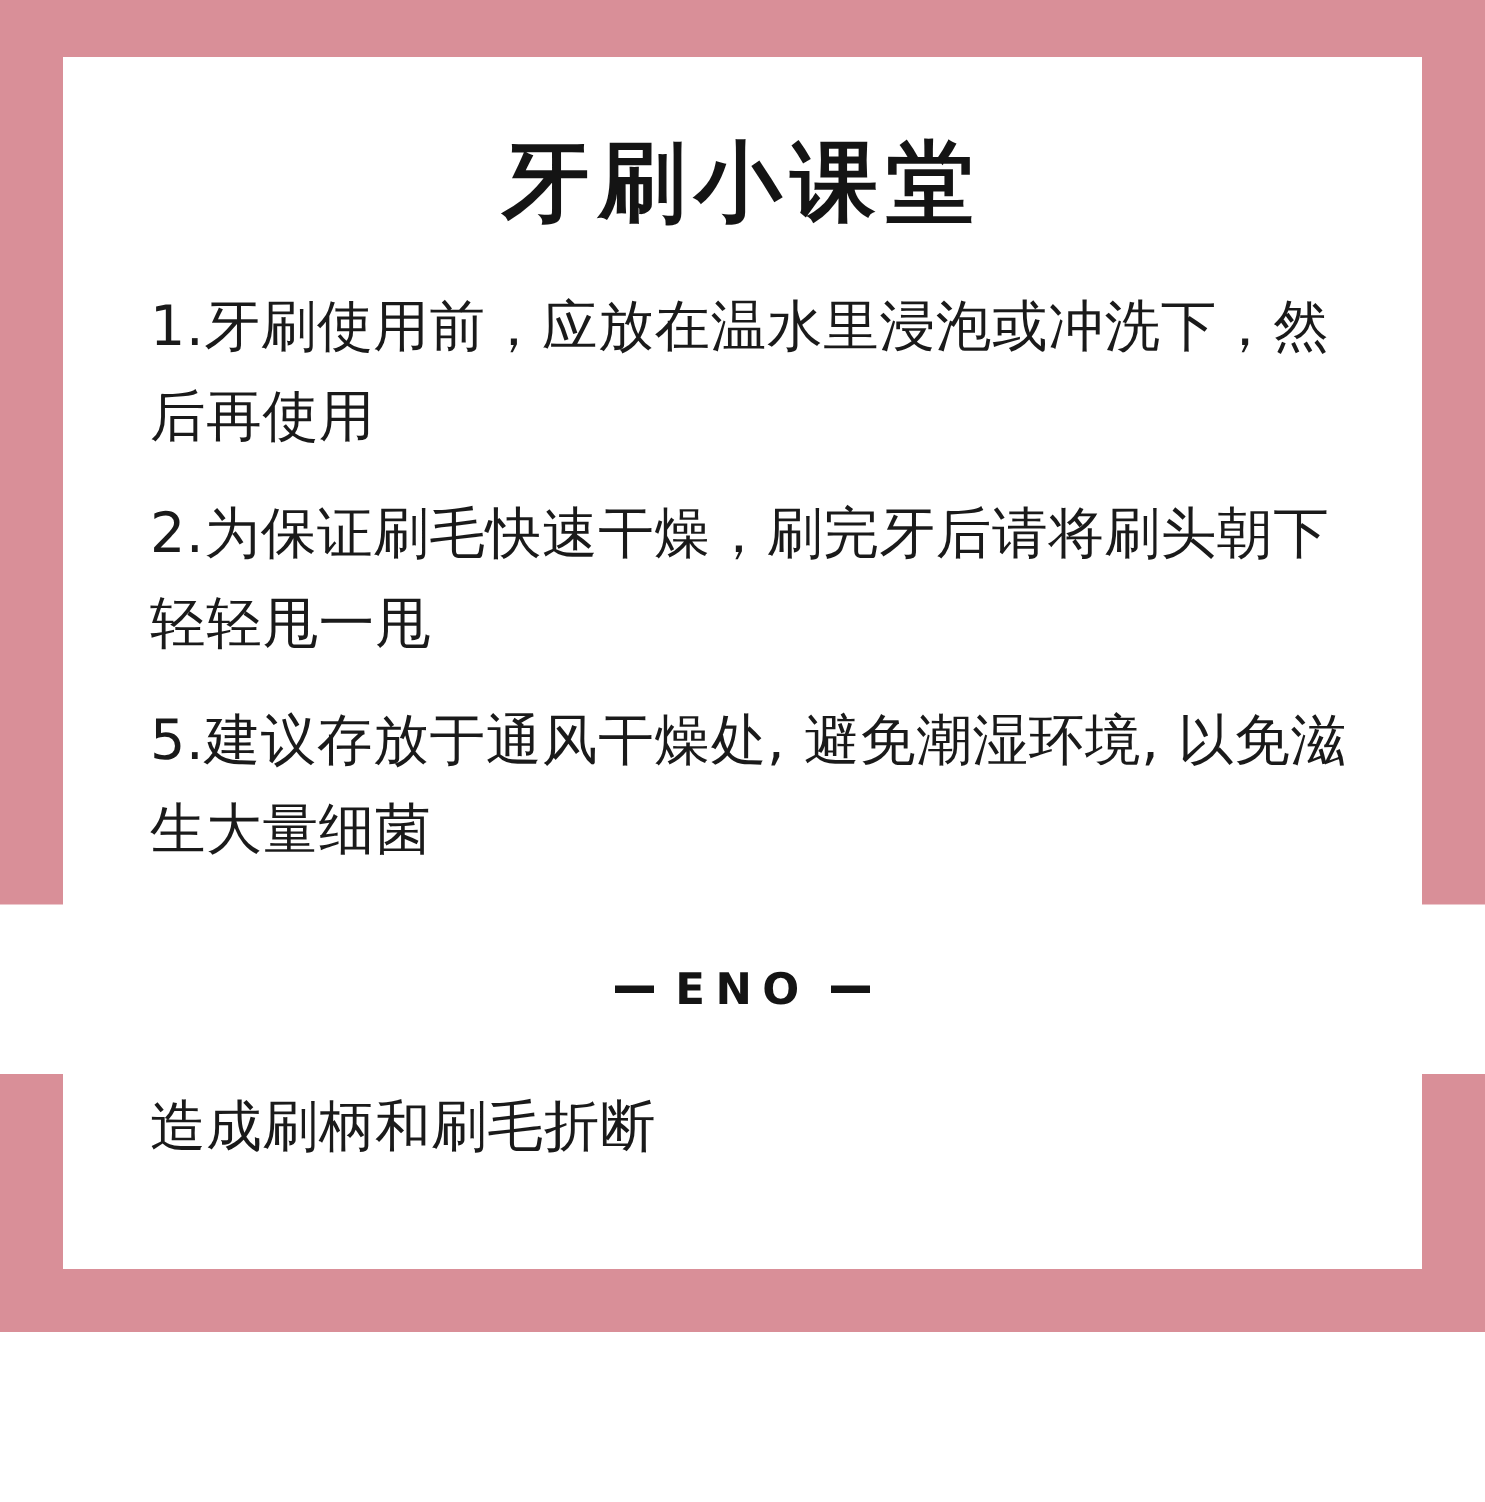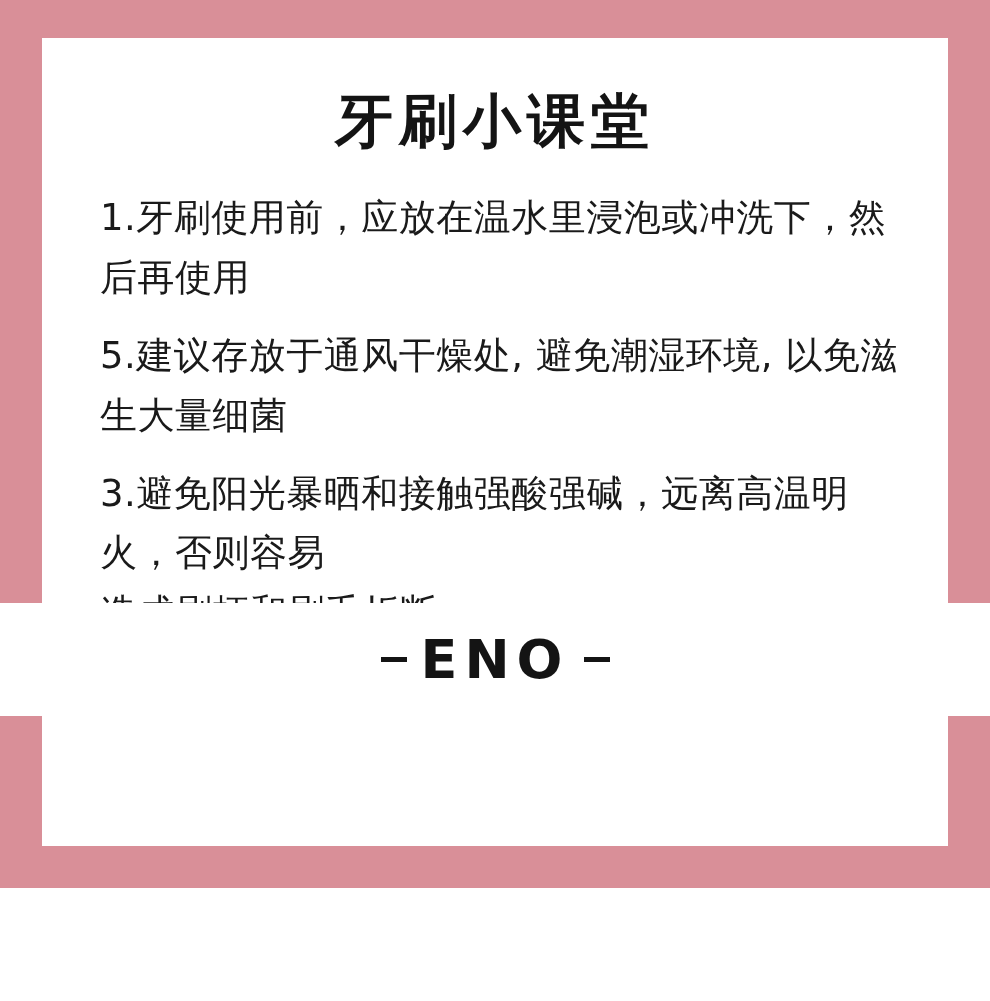--- a/index.html
+++ b/index.html
@@ -81,40 +81,41 @@
     justify-content: center;
     gap: 14px;
   }
   .brand-dash {
     display: block;
     width: 26px;
     height: 5px;
     background: #141414;
   }
   .brand-text {
-    font-size: 54px;
+    font-size: 29px;
     font-weight: bold;
     letter-spacing: 7px;
     color: #141414;
     font-family: "DejaVu Sans", "Liberation Sans", sans-serif;
     line-height: 1;
   }
 </style>
 </head>
 <body>
 
 <div class="poster">
 
   <div class="pink-frame">
     <div class="card">
 
       <h1 class="title">牙刷小课堂</h1>
 
       <ul class="tips">
         <li class="tip">1.牙刷使用前，应放在温水里浸泡或冲洗下，然后再使用</li>
+        <li class="tip">2.为保证刷毛快速干燥，刷完牙后请将刷头朝下轻轻甩一甩</li>
         <li class="tip">5.建议存放于通风干燥处, 避免潮湿环境, 以免滋生大量细菌</li>
         <li class="tip">3.避免阳光暴晒和接触强酸强碱，远离高温明火，否则容易
  造成刷柄和刷毛折断</li>
       </ul>
 
     </div>
   </div>
 
   <div class="footer">
     <div class="brand-wrap">

